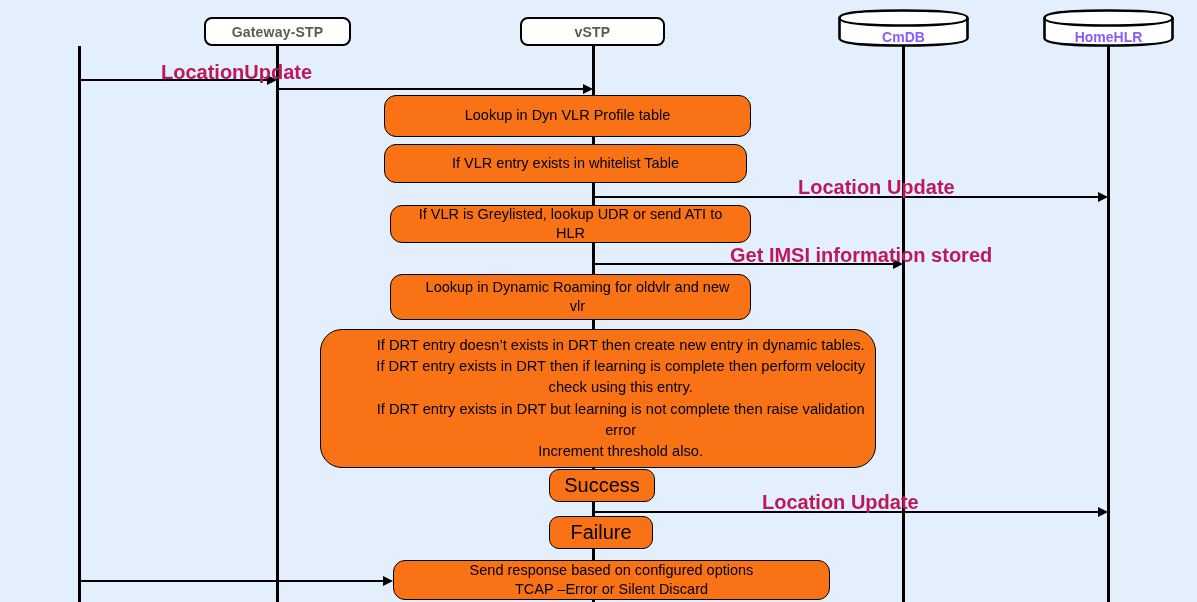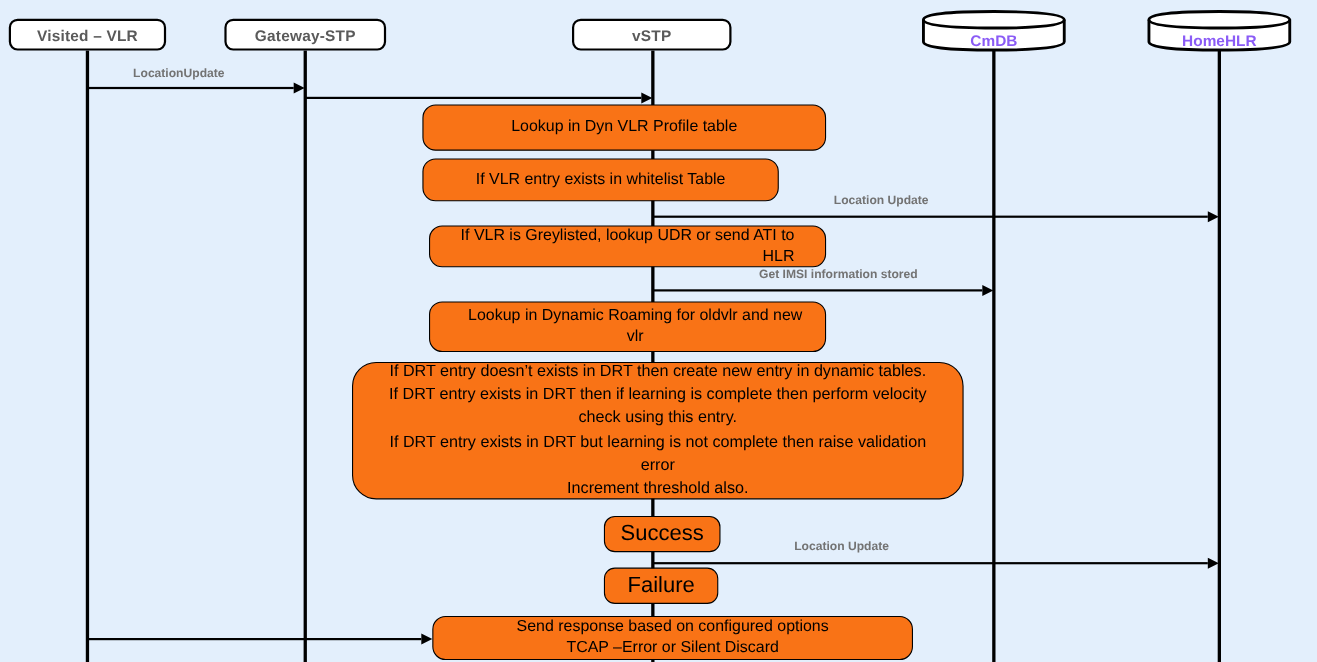--- a/index.html
+++ b/index.html
@@ -99,41 +99,39 @@
   .msg-head {
     position: absolute;
     width: 0;
     height: 0;
     border-top: 5.5px solid transparent;
     border-bottom: 5.5px solid transparent;
     border-left: 10px solid #000000;
   }
   .msg-label {
     position: absolute;
-    color: #737373;
+    color: #be185d;
     font-weight: bold;
-    font-size: 11px;
+    font-size: 20px;
     white-space: nowrap;
     text-align: center;
+    margin-left: 40px;
   }
 </style>
 </head>
 <body>
 
 <div id="canvas">
 
   <div class="lifeline" style="left:78px;  top:46px; height:556px;"></div>
   <div class="lifeline" style="left:276px; top:46px; height:556px;"></div>
   <div class="lifeline" style="left:592px; top:46px; height:556px;"></div>
   <div class="lifeline" style="left:902px; top:46px; height:556px;"></div>
   <div class="lifeline" style="left:1107px;top:46px; height:556px;"></div>
 
-  <div class="actor-head" style="left:8px; top:17px; width:143px; height:29px;">
-    <span>Visited – VLR</span>
-  </div>
 
   <div class="actor-head" style="left:204px; top:17px; width:147px; height:29px;">
     <span>Gateway-STP</span>
   </div>
 
   <div class="actor-head" style="left:520px; top:17px; width:145px; height:29px;text-align:center;">
     <span>vSTP</span>
   </div>
 
   <div class="db-head" style="left:837px; top:8px; width:133px; height:40px;">
@@ -171,35 +169,35 @@
   <div class="msg-head" style="left:1098px; top:506.5px;"></div>
   <div class="msg-label" style="left:722px; top:491px;">Location Update</div>
 
   <div class="msg-line" style="left:79px; top:580px; width:304px;"></div>
   <div class="msg-head" style="left:383px; top:575.5px;"></div>
 
   <div class="proc-box" style="left:384px; top:95px; width:367px; height:42px;">
     <span>Lookup in Dyn VLR Profile table</span>
   </div>
 
-  <div class="proc-box" style="left:384px; top:144px; width:324px; height:39px;">
+  <div class="proc-box" style="left:384px; top:144px; width:363px; height:39px;">
     <span>If VLR entry exists in whitelist Table</span>
   </div>
 
-  <div class="proc-box" style="left:390px; top:205px; width:361px; height:38px;text-align:right;">
+  <div class="proc-box" style="left:390px; top:205px; width:361px; height:38px;">
     <span>If VLR is Greylisted, lookup UDR or send ATI to
 HLR</span>
   </div>
 
   <div class="proc-box" style="left:390px; top:274px; width:361px; height:46px;padding-left:24px;">
     <span>Lookup in Dynamic Roaming for oldvlr and new
 vlr</span>
   </div>
 
-  <div class="proc-box big" style="left:320px; top:329px; width:556px; height:125px;">
+  <div class="proc-box big" style="left:320px; top:329px; width:556px; height:139px;justify-content:flex-end;">
     <span>If DRT entry doesn’t exists in DRT then create new entry in dynamic tables.
 If DRT entry exists in DRT then if learning is complete then perform velocity
 check using this entry.
 If DRT entry exists in DRT but learning is not complete then raise validation
 error
 Increment threshold also.</span>
   </div>
 
   <div class="proc-box small" style="left:549px; top:469px; width:106px; height:33px;">
     <span>Success</span>

